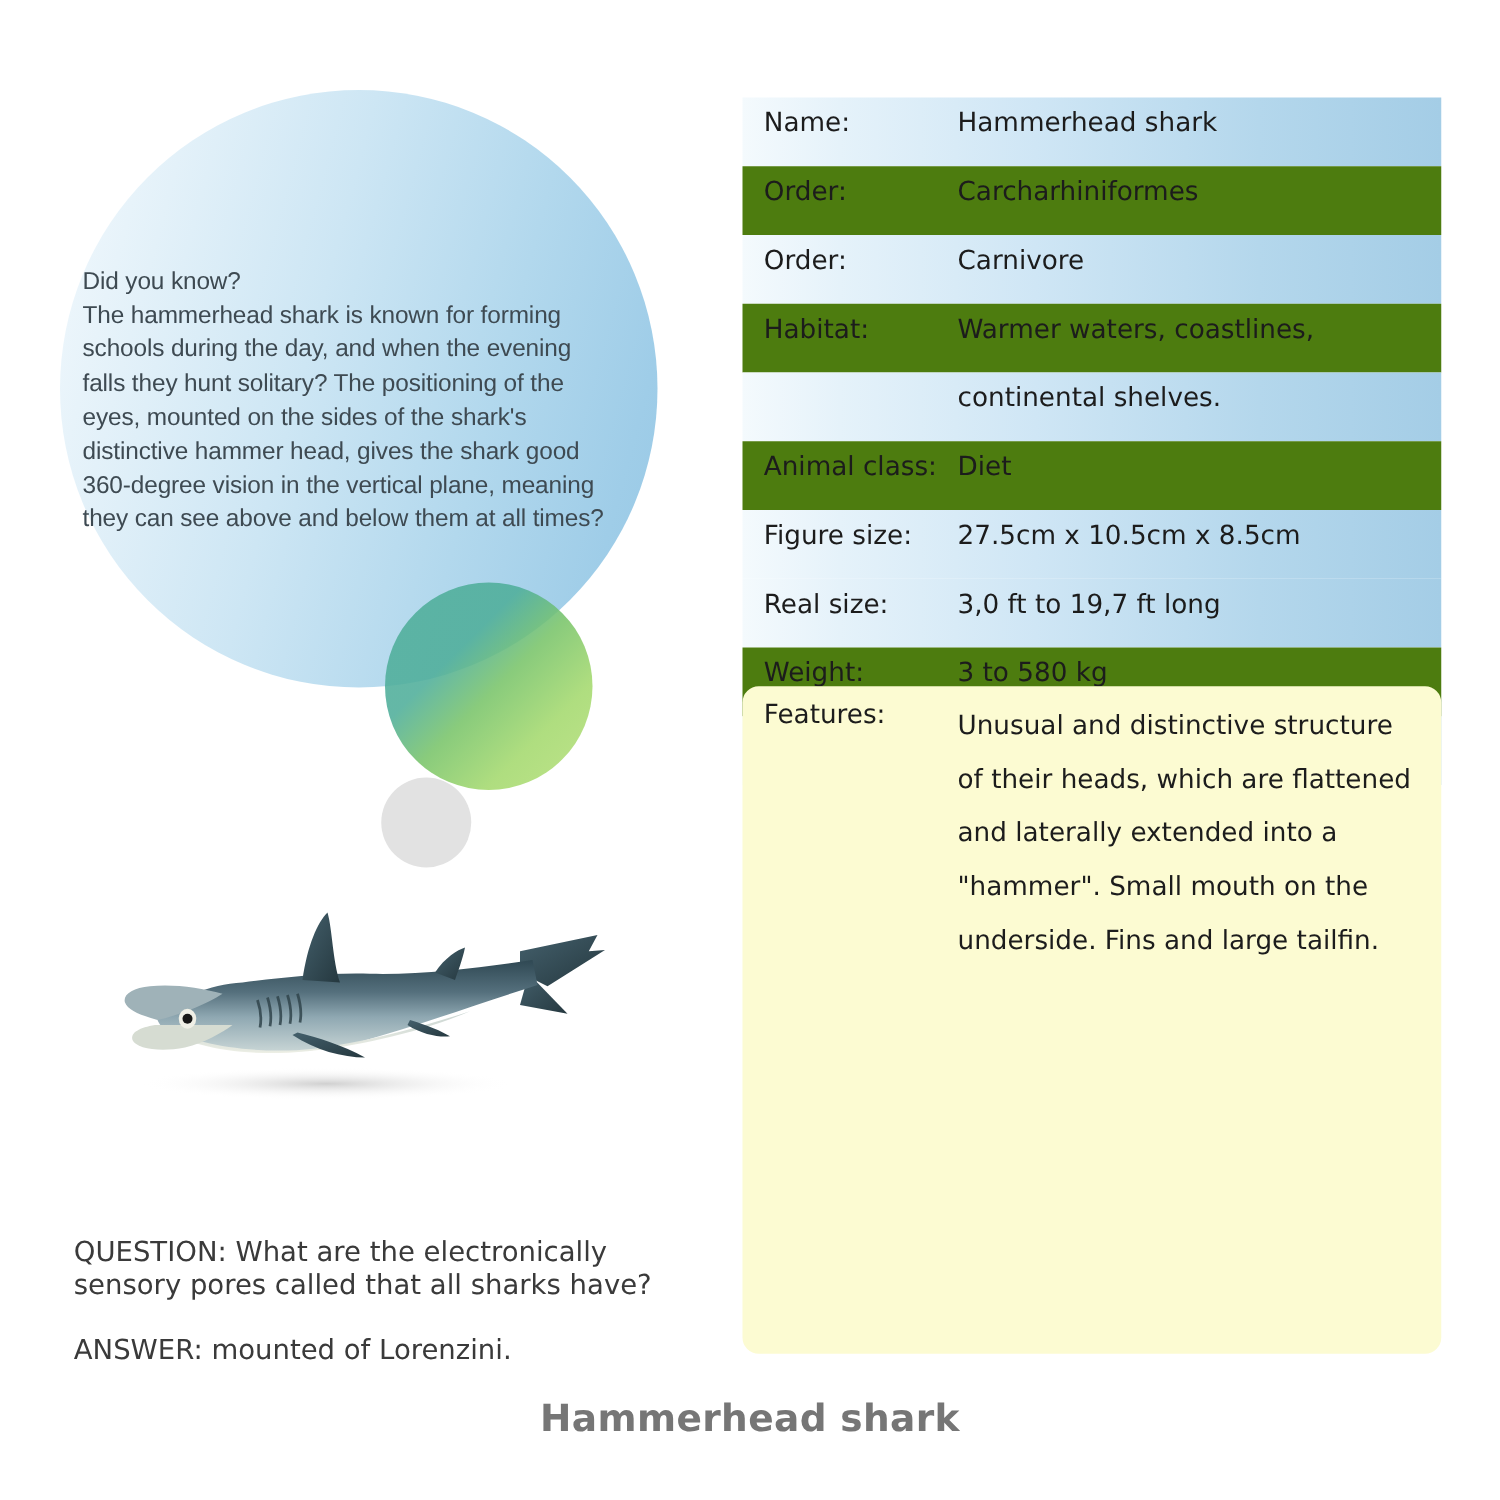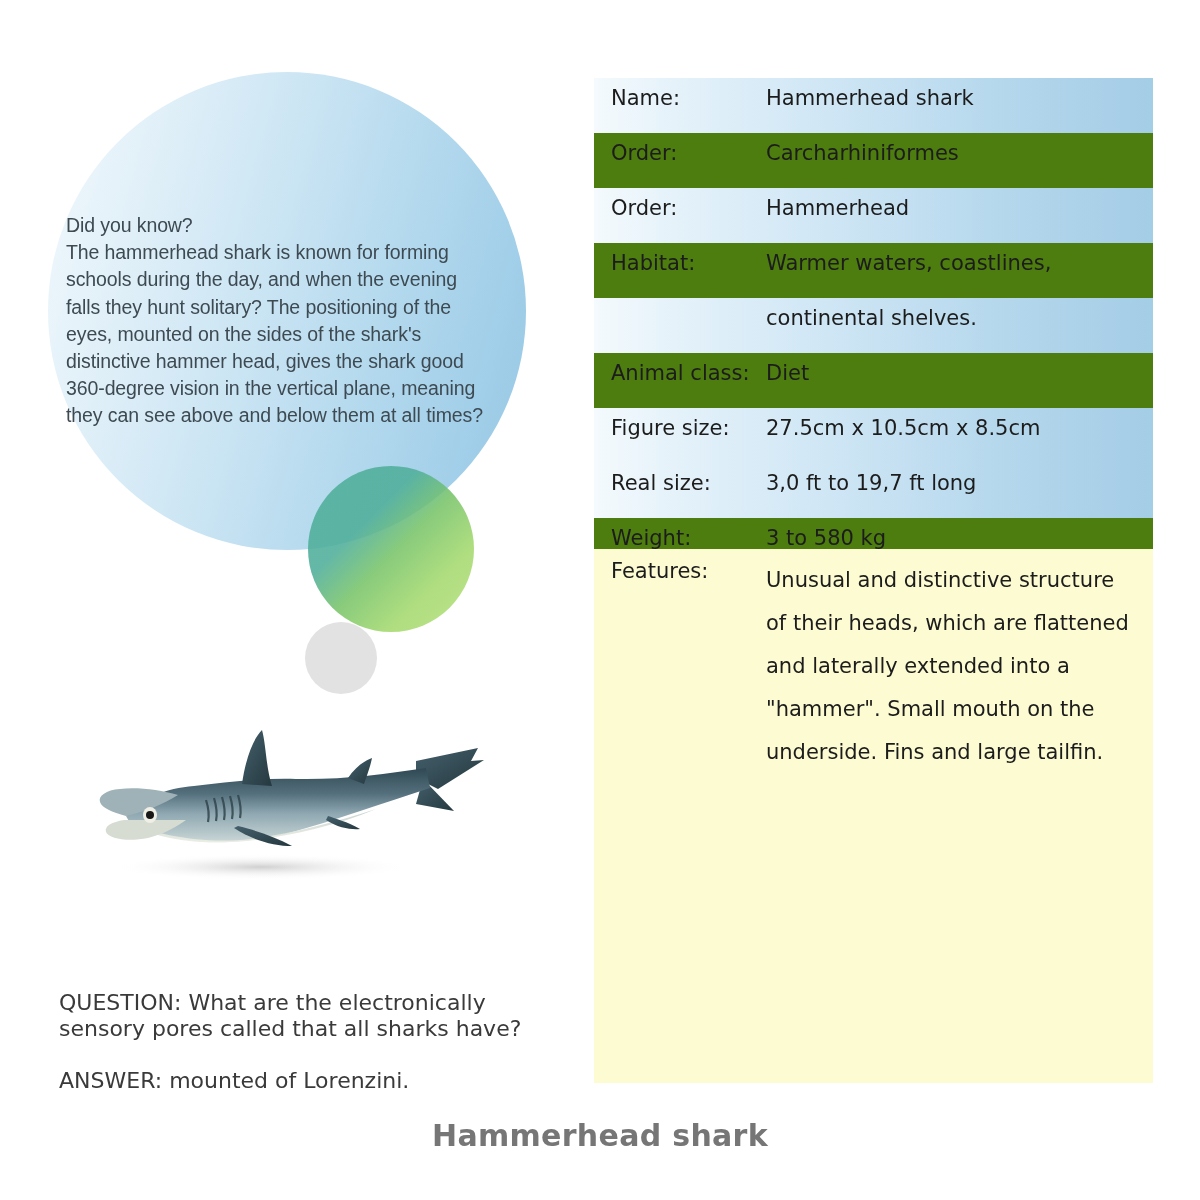--- a/index.html
+++ b/index.html
@@ -150,20 +150,21 @@
   }
 
   
   #features-block {
     position: absolute;
     left: 594px;
     top: 549px;
     width: 559px;
     height: 534px;
     background: #fcfbd2;
+    border-radius: 13px;
   }
   #features-block .label {
     position: absolute;
     left: 17px;
     top: 10px;
     font-size: 21px;
     color: #1c1c1c;
   }
   #features-block .ftext {
     position: absolute;
@@ -277,21 +278,21 @@
     <div class="row blue">
       <div class="label">Name:</div>
       <div class="value">Hammerhead shark</div>
     </div>
     <div class="row yellow">
       <div class="label">Order:</div>
       <div class="value">Carcharhiniformes</div>
     </div>
     <div class="row blue">
       <div class="label">Order:</div>
-      <div class="value">Hammerhead</div>
+      <div class="value">Carnivore</div>
     </div>
     <div class="row yellow">
       <div class="label">Habitat:</div>
       <div class="value">Warmer waters, coastlines,</div>
     </div>
     <div class="row blue">
       <div class="label"></div>
       <div class="value">continental shelves.</div>
     </div>
     <div class="row yellow">

